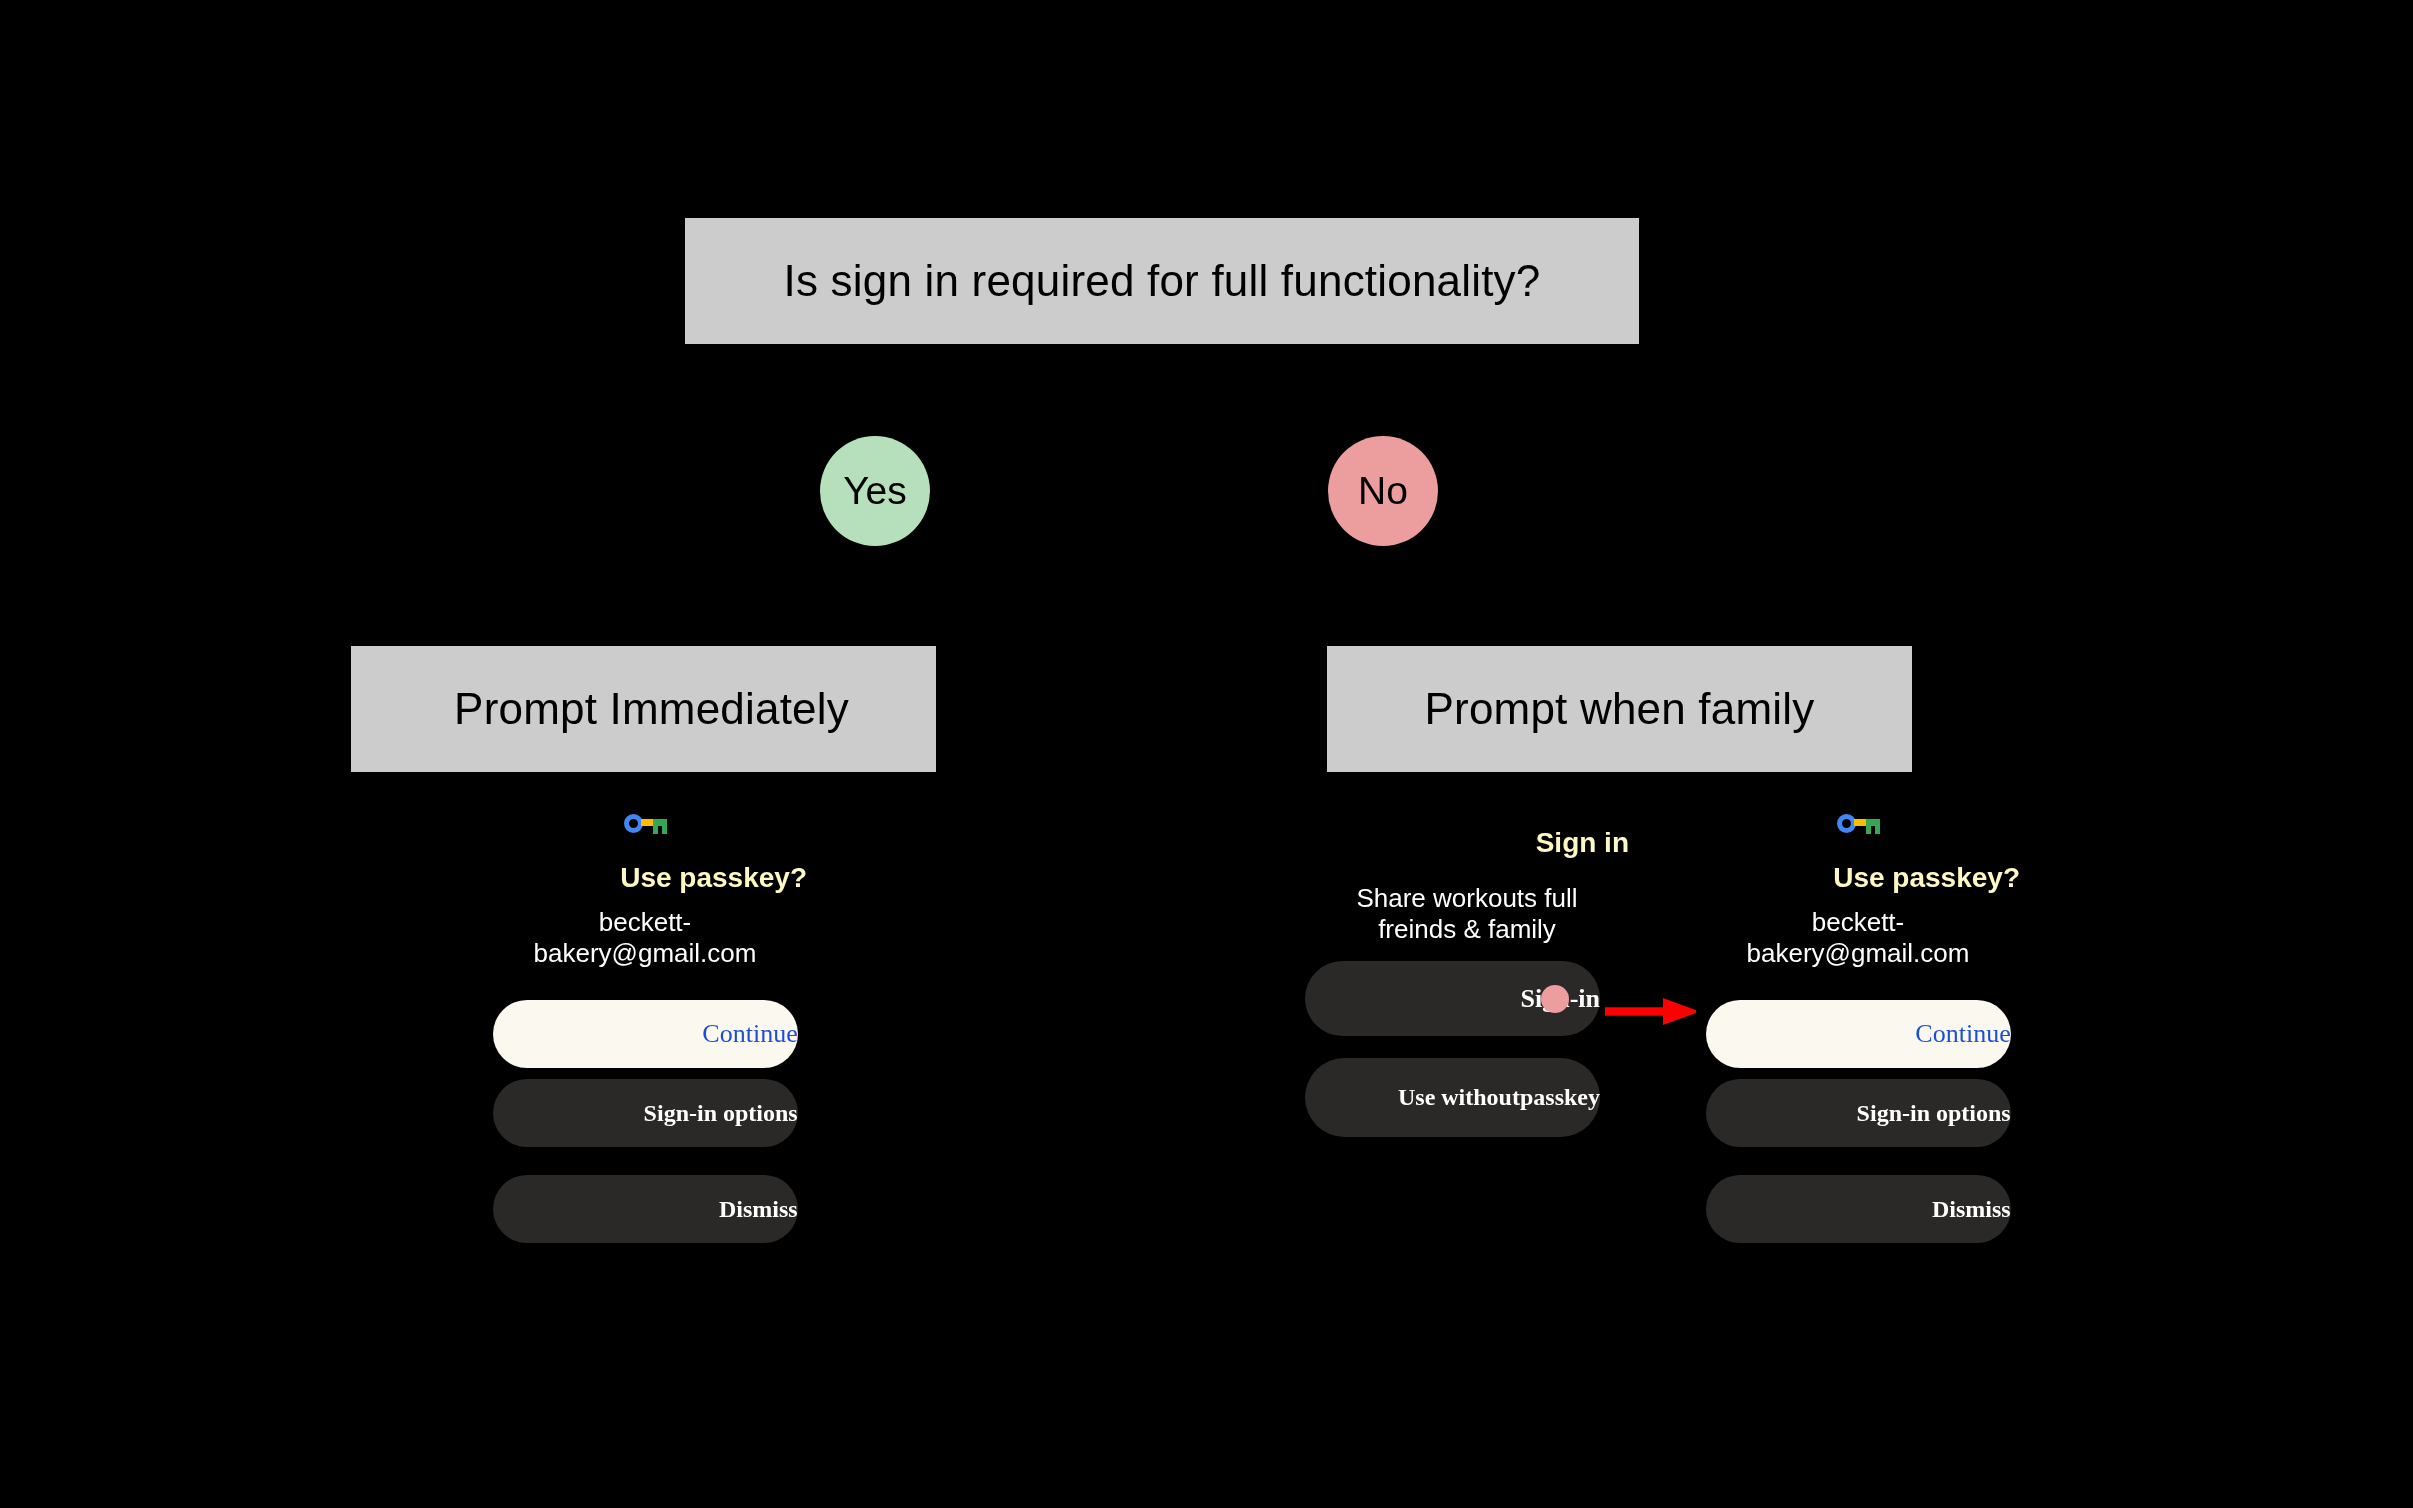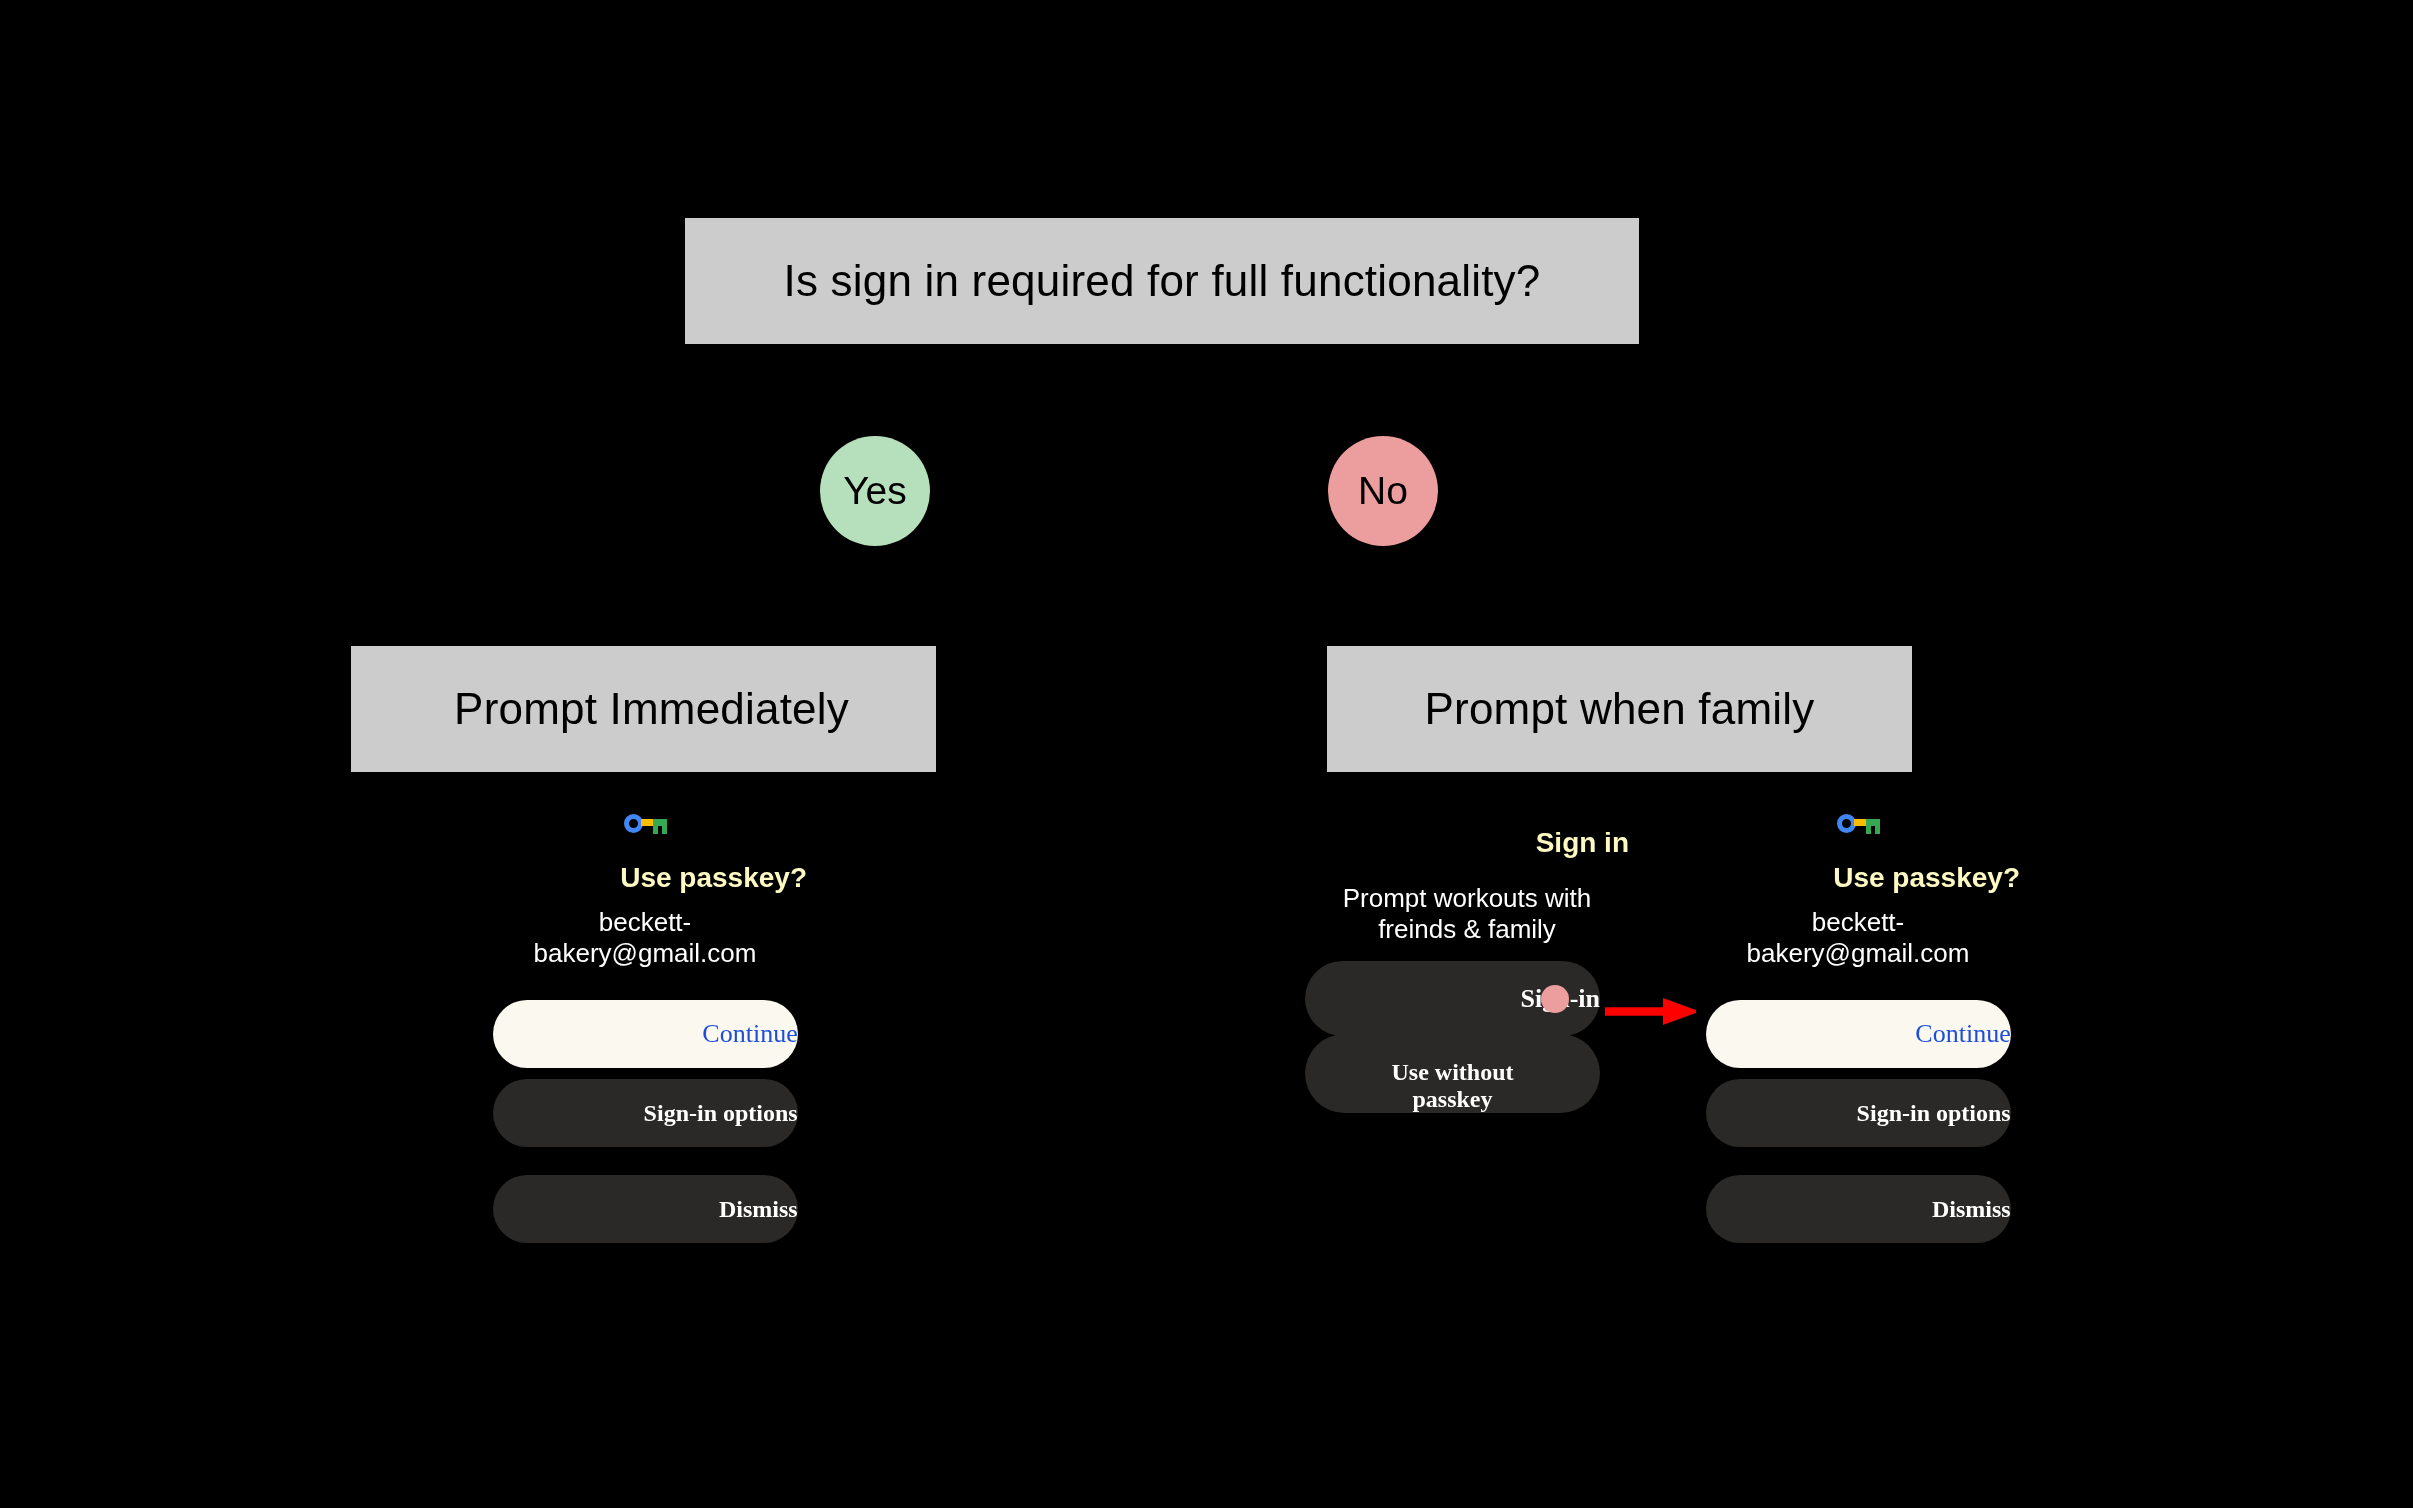--- a/index.html
+++ b/index.html
@@ -276,34 +276,34 @@
 
     <div class="pill pill-dark" style="position:absolute; left:9.7px; top:273px; width:305px; height:68px; font-size:24px;">Sign-in options</div>
 
     <div class="pill pill-dark" style="position:absolute; left:9.7px; top:369px; width:305px; height:68px; font-size:24px;">Dismiss</div>
   </div>
 
   <div class="screen" id="screen-signin" style="left:1305px; top:806px; width:324px; height:502px;">
 
     <div class="screen-title" style="font-size:28px; margin-top:21px;">Sign in</div>
 
-    <div class="screen-sub" style="font-size:26px; margin-top:24px;">Prompt workouts with</div>
+    <div class="screen-sub" style="font-size:26px; margin-top:24px;">Share workouts full</div>
     <div class="screen-sub" style="font-size:26px;">freinds &amp; family</div>
 
     <div class="scroll-arc" style="left:294px; top:97px;">
       <span class="track"></span>
       <span class="thumb"></span>
     </div>
 
     <div class="pill pill-dark" style="position:absolute; left:0px; top:155px; width:295px; height:75px; font-size:26px; position:absolute;">
       <span>Sign-in</span>
       <span class="pink-dot" style="right:31px; top:24px; width:28px; height:28px;"></span>
     </div>
 
-    <div class="pill pill-dark" style="position:absolute; left:0px; top:228px; width:295px; height:79px; font-size:24px; flex-direction:column;">
+    <div class="pill pill-dark" style="position:absolute; left:0px; top:252px; width:295px; height:79px; font-size:24px; flex-direction:row;">
       <span>Use without</span>
       <span>passkey</span>
     </div>
   </div>
 
   <svg class="red-arrow" width="116" height="39" viewBox="0 0 120 40" style="left:1603px; top:992px;">
     <line x1="2" y1="20" x2="70" y2="20" stroke="#ff0000" stroke-width="9"></line>
     <polygon points="62,6 100,20 62,34" fill="#ff0000"></polygon>
   </svg>
 

